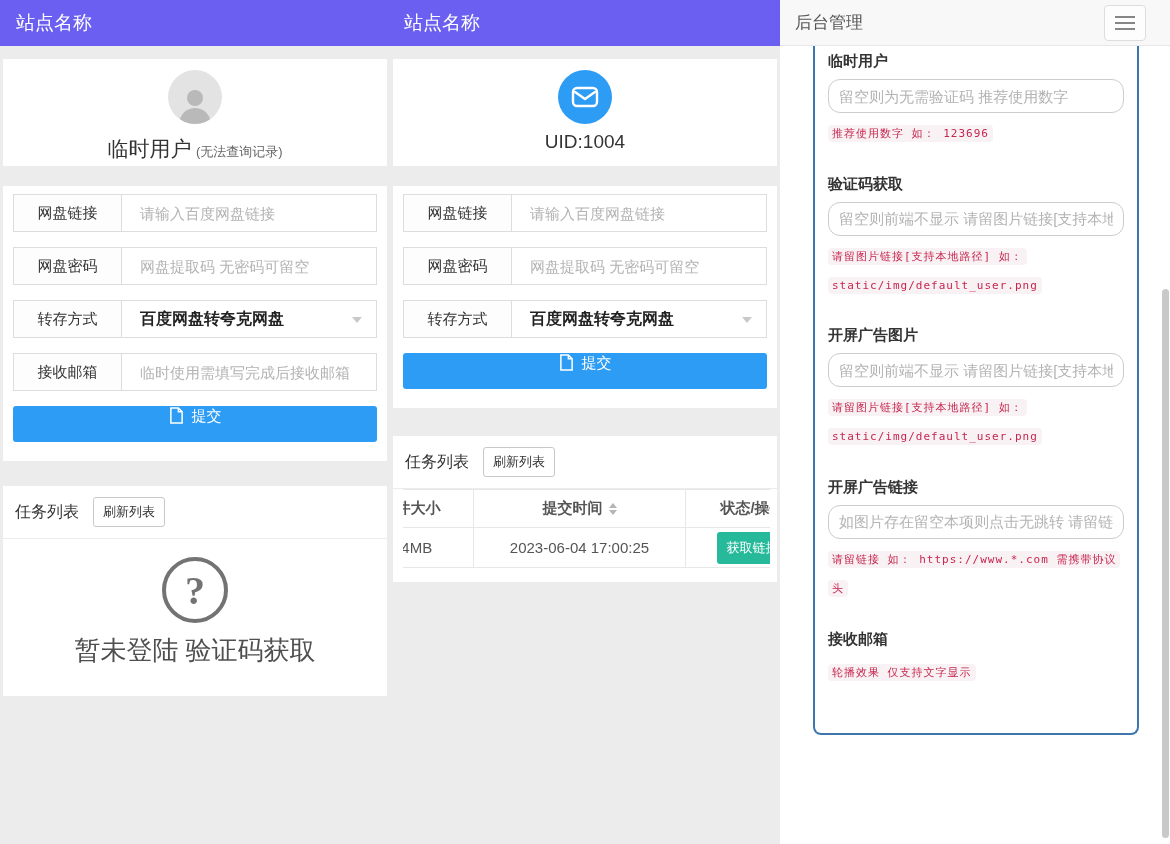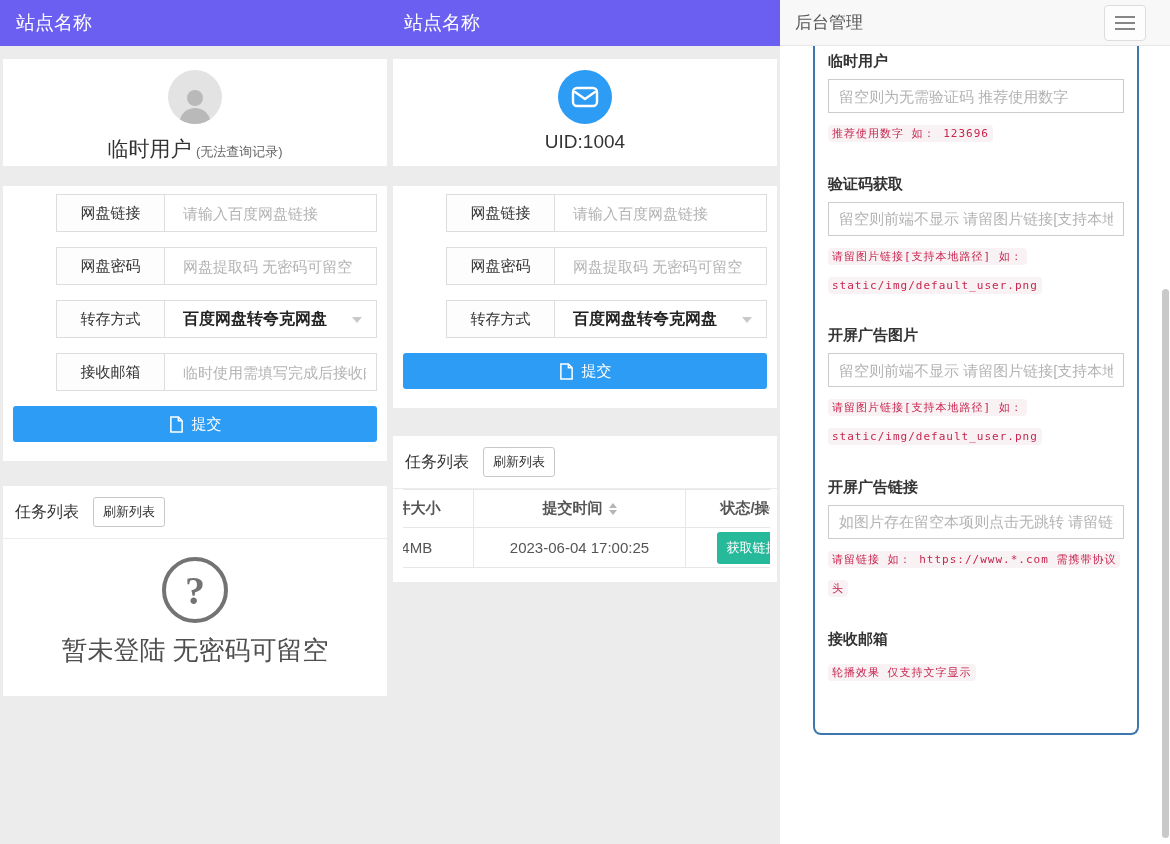--- a/index.html
+++ b/index.html
@@ -28,33 +28,33 @@
             display:inline-flex; align-items:flex-end; justify-content:center; overflow:hidden; }
   .mailcircle { width:54px; height:54px; border-radius:50%; background:#2d9cf4;
             display:inline-flex; align-items:center; justify-content:center; }
   .id-line { margin-top:7px; color:#333; }
   .uname { font-size:21px; color:#333; }
   .unote { font-size:13px; color:#666; }
   .uidtext { font-size:19px; color:#333; }
 
   
   .form-card { margin-top:20px; padding:8px 10px 19px; }
-  .frow { display:flex; align-items:stretch; height:38px; border:1px solid #ddd; margin-bottom:15px; background:#fff;margin-left:43px; }
+  .frow { display:flex; align-items:stretch; height:38px; border:1px solid #ddd; margin-bottom:15px; background:#fff; }
   .flabel { width:108px; border-right:1px solid #ddd; display:flex; align-items:center; justify-content:center;
             font-size:15px; color:#333; background:#fdfdfd; flex:none; }
   .fcontrol { flex:1; display:flex; align-items:center; position:relative; }
   input.finput { border:0; outline:none; width:100%; height:100%; padding:0 10px 0 18px;
             font-size:15px; color:#333; font-family:inherit; background:transparent; }
   input::placeholder, textarea::placeholder { color:#b3b3b3; }
   .fselect { flex:1; display:flex; align-items:center; padding-left:18px; font-size:16px; color:#222;
             font-weight:700; position:relative; cursor:pointer; }
   .caret { position:absolute; right:14px; top:16px; width:0; height:0;
             border-left:5px solid transparent; border-right:5px solid transparent; border-top:6px solid #c9c9c9; }
   .submit-btn { width:100%; height:36px; background:#2d9cf4; color:#fff; border:none; border-radius:3px;
-            font-size:15px; display:flex; align-items:center; justify-content:center; gap:8px;
+            font-size:15px; display:flex; align-items:flex-start; justify-content:center; gap:8px;
             cursor:pointer; font-family:inherit; }
 
   
   .tasks-card { margin-top:25px; padding-bottom:28px; }
   .tc-mid { margin-top:28px; padding-bottom:14px; }
   .tasks-head { display:flex; align-items:center; gap:14px; padding:11px 12px; border-bottom:1px solid #ececec; }
   .tasks-title { font-size:16px; color:#333; }
   .refresh-btn { border:1px solid #c8c8c8; background:#fff; border-radius:3px; padding:5px 9px;
             font-size:13px; color:#333; cursor:pointer; font-family:inherit; }
 
@@ -83,21 +83,21 @@
             display:flex; align-items:center; justify-content:space-between; padding:0 24px 0 15px; }
   .admin-title { font-size:17px; color:#555; }
   .burger { width:42px; height:36px; border:1px solid #ddd; border-radius:4px; background:#fdfdfd;
             display:flex; flex-direction:column; justify-content:center; align-items:center; gap:4px; cursor:pointer; }
   .burger b { display:block; width:20px; height:2px; background:#868686; }
 
   .admin-card { margin-left:33px; width:326px; border:2px solid #3d77ae; border-top:none;
             border-radius:0 0 8px 8px; padding:6px 13px 20px; }
   .agroup { margin-bottom:28px; }
   .alabel { display:block; font-size:15px; font-weight:700; color:#333; margin-bottom:8px; }
-  .ainput { width:100%; height:34px; border:1px solid #ccc; border-radius:0; padding:0 10px;
+  .ainput { width:100%; height:34px; border:1px solid #ccc; border-radius:12px; padding:0 10px;
             font-size:15px; color:#333; outline:none; font-family:inherit; }
   .atextarea { width:100%; height:110px; border:1px solid #ccc; border-radius:4px; padding:8px 10px;
             font-size:15px; color:#333; outline:none; font-family:inherit; resize:vertical; }
   .ahint { margin-top:5px; line-height:1.8; }
   code.hint { font-family:"DejaVu Sans Mono", monospace; font-size:11px; color:#c7254e; background:#f9f2f4;
             border-radius:4px; padding:2px 4px; letter-spacing:1px; -webkit-box-decoration-break:clone; box-decoration-break:clone; }
 
   .scroll-thumb { position:absolute; left:1162px; top:289px; width:7px; height:549px;
             background:#c9c9c9; border-radius:4px; cursor:pointer; }
 </style>
@@ -161,21 +161,21 @@
       </button>
     </div>
 
     <div class="card tasks-card">
       <div class="tasks-head">
         <span class="tasks-title">任务列表</span>
         <button class="refresh-btn">刷新列表</button>
       </div>
       <div class="empty">
         <span class="qmark">?</span>
-        <div class="empty-text">暂未登陆 无密码可留空</div>
+        <div class="empty-text">暂未登陆 验证码获取</div>
       </div>
     </div>
   </div>
 
   <div class="panel p-mid">
 
     <div class="card id-card">
       <span class="mailcircle">
         <svg width="28" height="22" viewBox="0 0 28 22">
           <rect x="2" y="2" width="24" height="18" rx="4" fill="none" stroke="#fff" stroke-width="2.4"></rect>

